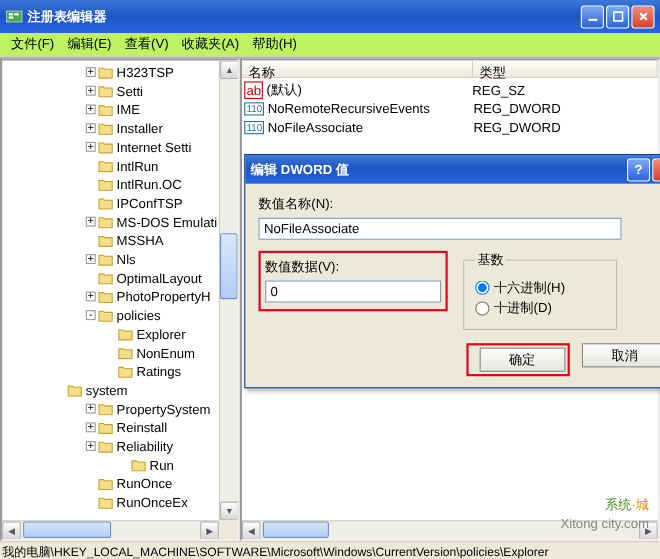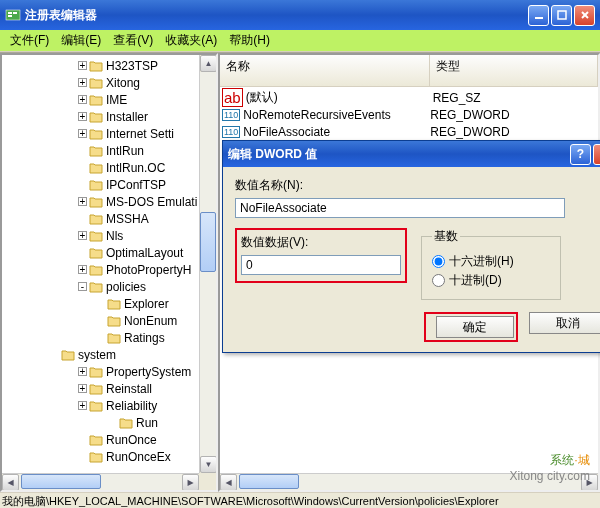--- a/index.html
+++ b/index.html
@@ -23,25 +23,25 @@
 .folder-icon svg { display: block; }
 .label { }
 .scrollbar-h { position: absolute; bottom: 0; left: 0; right: 17px; height: 17px; background: #ece9d8; border-top: 1px solid #ccc; display: flex; }
 .scrollbar-v { position: absolute; top: 0; right: 0; bottom: 17px; width: 17px; background: #ece9d8; border-left: 1px solid #ccc; display: flex; flex-direction: column; }
 .sb-btn { width: 17px; height: 17px; background: linear-gradient(#fdfdfd, #d7d7d7); border: 1px solid #b3b3b3; border-radius: 2px; display: flex; align-items: center; justify-content: center; font-size: 8px; color: #556; }
 .sb-track { flex: 1; background: #efefe7; }
 .sb-thumb { background: linear-gradient(#d7e6fa,#b2cef6); border: 1px solid #6a8ec7; border-radius: 2px; }
 .sb-corner { position: absolute; right: 0; bottom: 0; width: 17px; height: 17px; background: #ece9d8; }
 
 .list-pane { flex: 1; background: white; border: 2px inset #eee; position: relative; overflow: hidden; }
-.list-header { height: 32px; display: flex; background: linear-gradient(#fdfdfd, #ece9d8); border-bottom: 1px solid #d6d0c0; }
+.list-header { height: 16px; display: flex; background: linear-gradient(#fdfdfd, #ece9d8); border-bottom: 1px solid #d6d0c0; }
 .list-header .col { border-right: 1px solid #d6d0c0; padding: 3px 6px; }
 .list-body { padding: 2px; }
 .list-row { height: 17px; display: flex; align-items: center; }
-.reg-icon { font-size: 15px; color: #c00; border:1px solid #c00; padding:0 1px; margin-right:3px; background:white;}
+.reg-icon { font-size: 12px; color: #c00; border:1px solid #c00; padding:0 1px; margin-right:3px; background:white;}
 .dw-icon { font-size: 9px; color: #27a; border:1px solid #27a; padding:0 1px; margin-right:3px; background:white;}
 .list-row .name { width: 187px; }
 .list-row .type { }
 
 .statusbar { position: absolute; bottom: 0; left: 0; right: 0; height: 16px; background: #ece9d8; padding: 1px 2px; border-top: 1px solid #d6d0c0; font-size: 11px; white-space: nowrap; overflow: hidden; }
 
 .dialog { position: absolute; left: 222px; top: 140px; width: 398px; background: #ece9d8; border: 1px solid #0b3d91; box-shadow: 2px 2px 4px rgba(0,0,0,0.3); }
 .dialog .titlebar { height: 26px; }
 .dialog-body { padding: 10px 12px; }
 .dlg-label { display: block; margin-bottom: 4px; }
@@ -113,21 +113,21 @@
           </span>
           <span class="label">H323TSP</span>
         </div>
         <div class="tree-row" style="padding-left: 76px;">
           <span class="expander">+</span>
           <span class="folder-icon">
             <svg width="14" height="12" viewBox="0 0 14 12">
               <path d="M1 2 h4 l1 1 h7 v8 h-12 z" fill="#f6dd8a" stroke="#c7a431"></path>
             </svg>
           </span>
-          <span class="label">Xitong</span>
+          <span class="label">Setti</span>
         </div>
         <div class="tree-row" style="padding-left: 76px;">
           <span class="expander">+</span>
           <span class="folder-icon">
             <svg width="14" height="12" viewBox="0 0 14 12">
               <path d="M1 2 h4 l1 1 h7 v8 h-12 z" fill="#f6dd8a" stroke="#c7a431"></path>
             </svg>
           </span>
           <span class="label">IME</span>
         </div>

